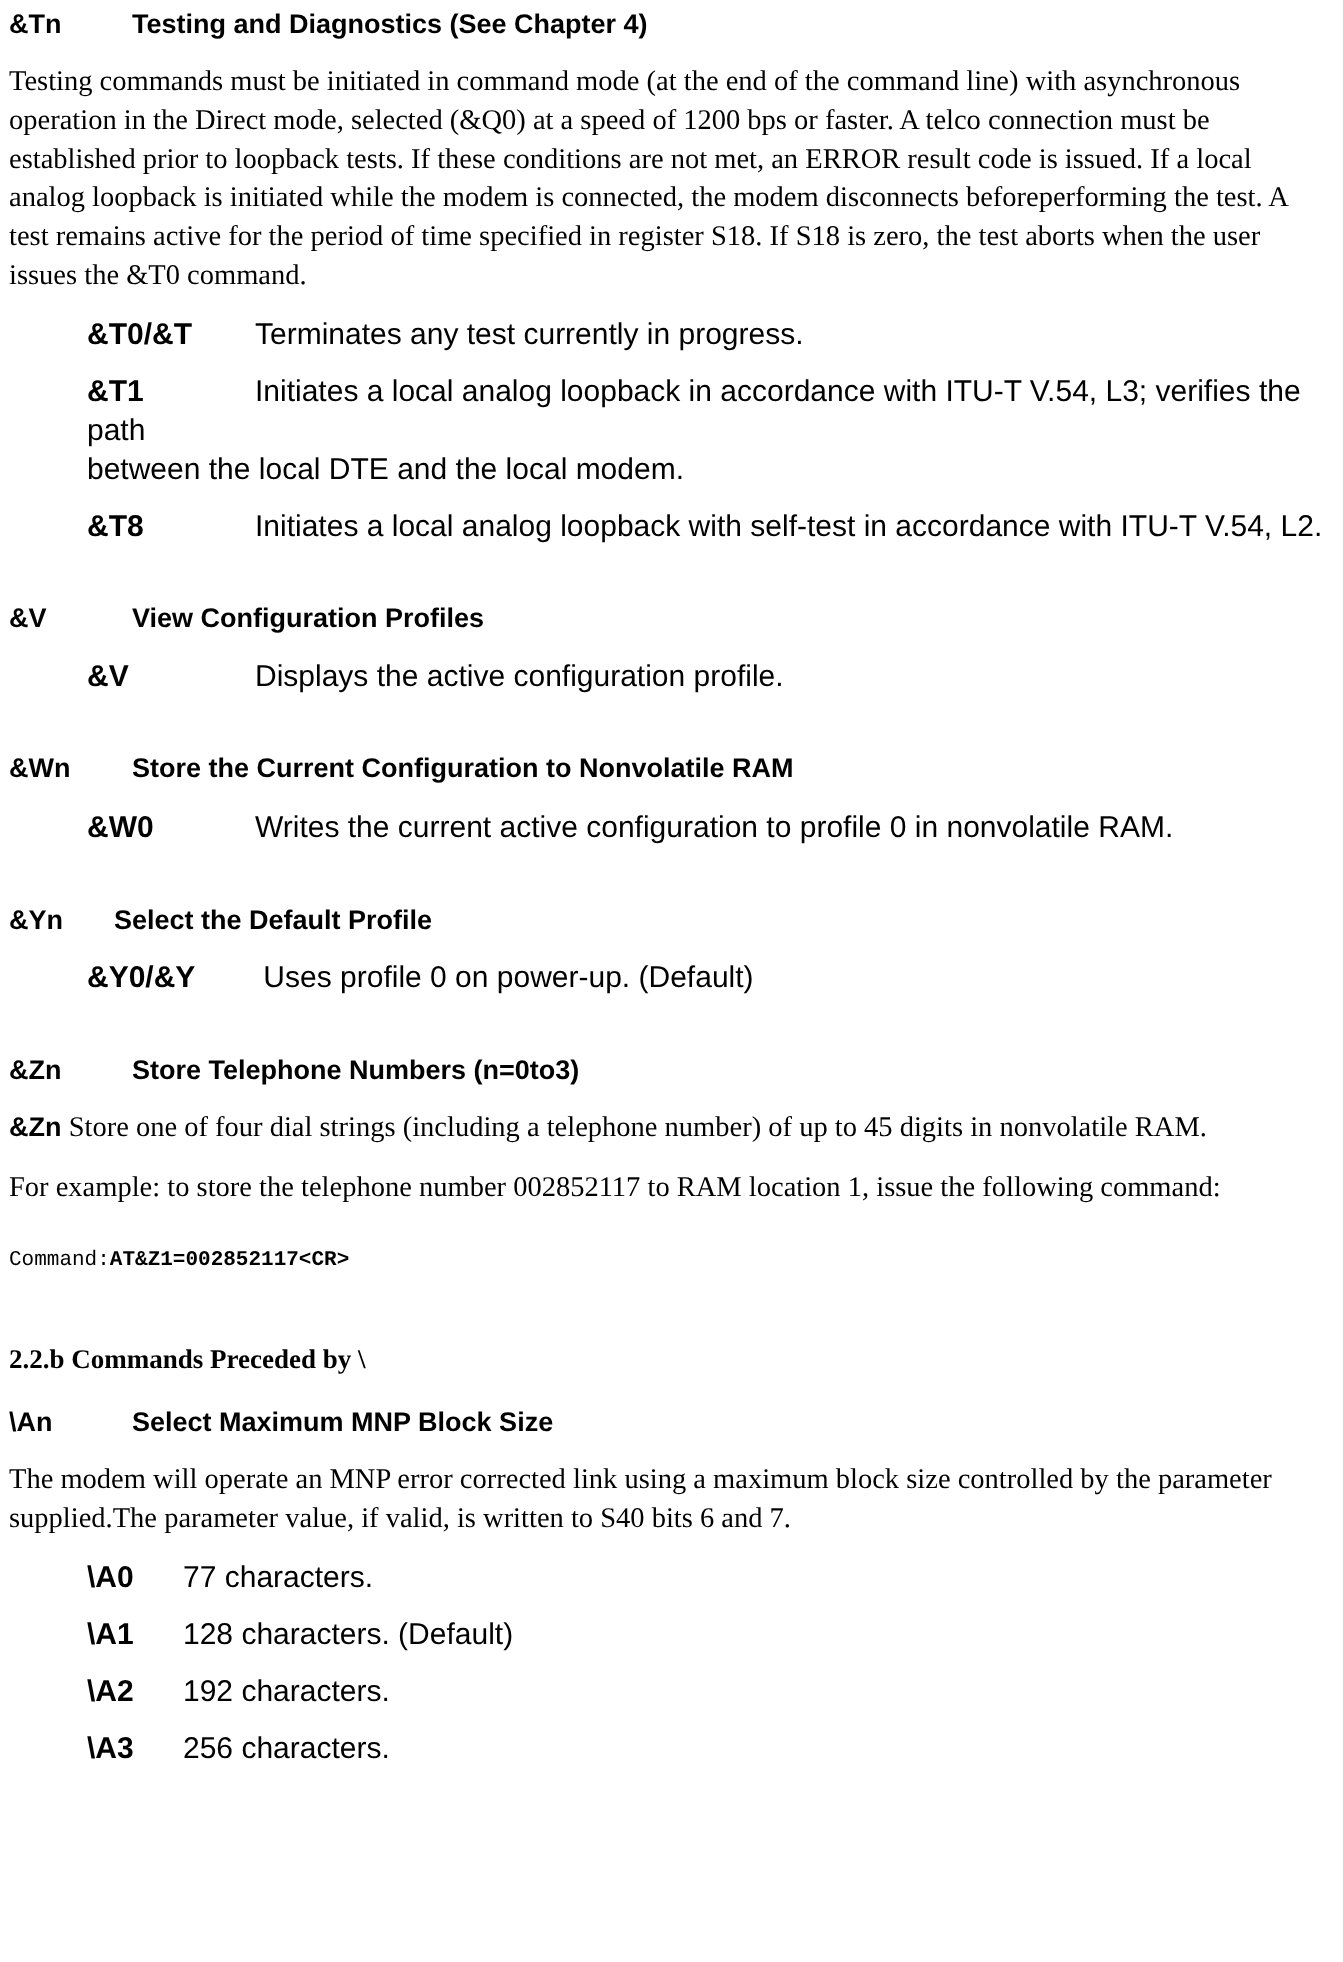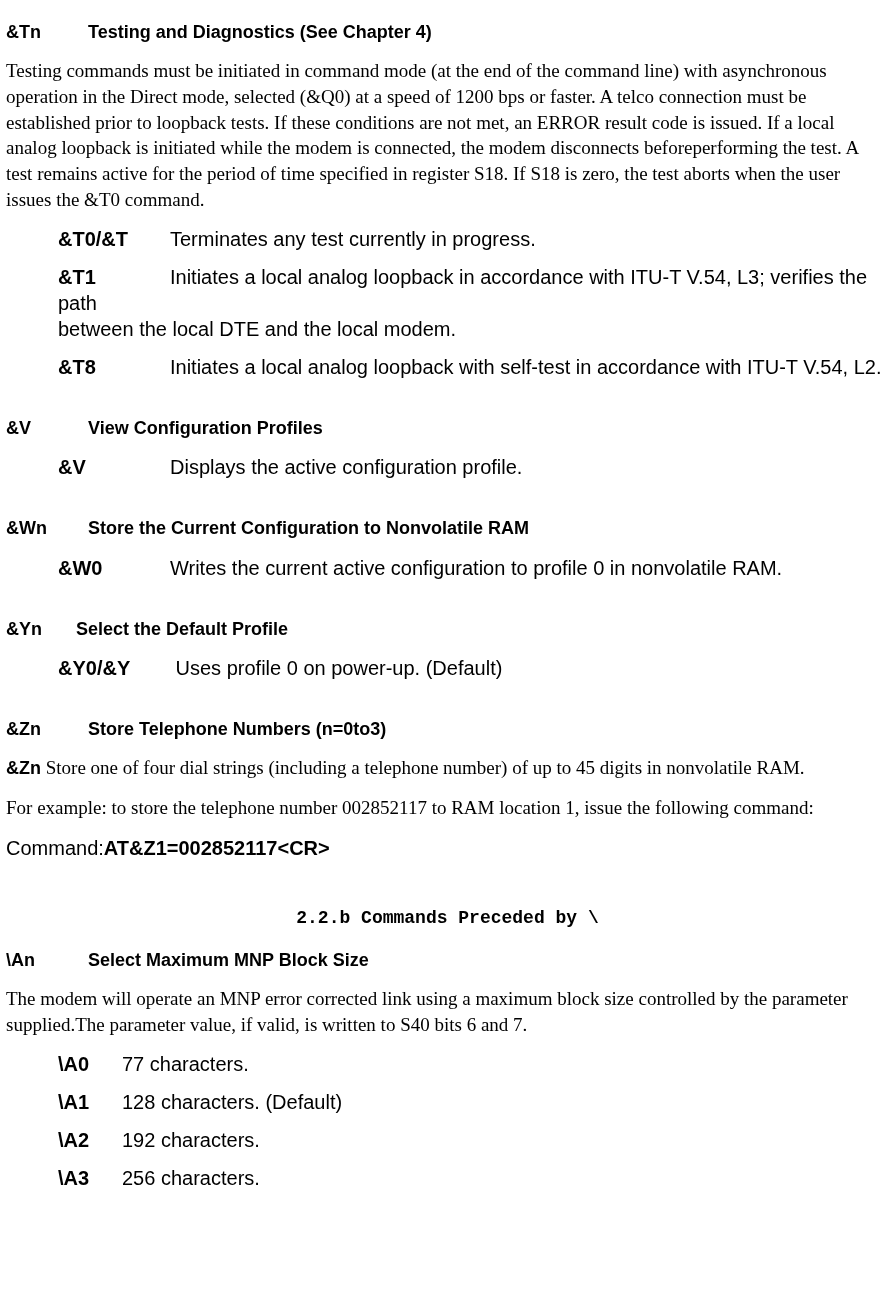--- a/index.html
+++ b/index.html
@@ -41,40 +41,39 @@
   .entry .cmd {
     font-weight: bold;
     display: inline-block;
     width: 112px;
     vertical-align: top;
   }
   .entry.small .cmd {
     width: 64px;
   }
   .subheading {
-    font-family: Liberation Mono, monospace;
+    font-family: Liberation Serif, serif;
     font-weight: bold;
     font-size: 18px;
     margin-top: 44px;
     margin-bottom: 16px;
-    text-align: center;
   }
   .cmdline {
-    font-family: Liberation Sans, sans-serif;
-    font-size: 20px;
-    margin: 14px 0;
+    font-family: Liberation Mono, monospace;
+    font-size: 14px;
+    margin: 26px 0;
   }
   .cmdline .bold {
     font-weight: bold;
   }
 </style>
 </head>
 <body>
 
-<div class="heading" style="margin-top:16px">
+<div class="heading" style="margin-top:0">
   <span class="cmd">&amp;Tn</span><span>Testing and Diagnostics (See Chapter 4)</span>
 </div>
 <div class="para">Testing commands must be initiated in command mode (at the end of the command line) with asynchronous operation in the Direct mode, selected (&amp;Q0) at a speed of 1200 bps or faster. A telco connection must be established prior to loopback tests. If these conditions are not met, an ERROR result code is issued. If a local analog loopback is initiated while the modem is connected, the modem disconnects beforeperforming the test. A test remains active for the period of time specified in register S18. If S18 is zero, the test aborts when the user issues the &amp;T0 command.</div>
 
 <div class="indent">
   <div class="entry">
     <span class="cmd">&amp;T0/&amp;T</span><span>Terminates any test currently in progress.</span>
   </div>
   <div class="entry">
     <span class="cmd">&amp;T1</span><span>Initiates a local analog loopback in accordance with ITU-T V.54, L3; verifies the path</span><br>

